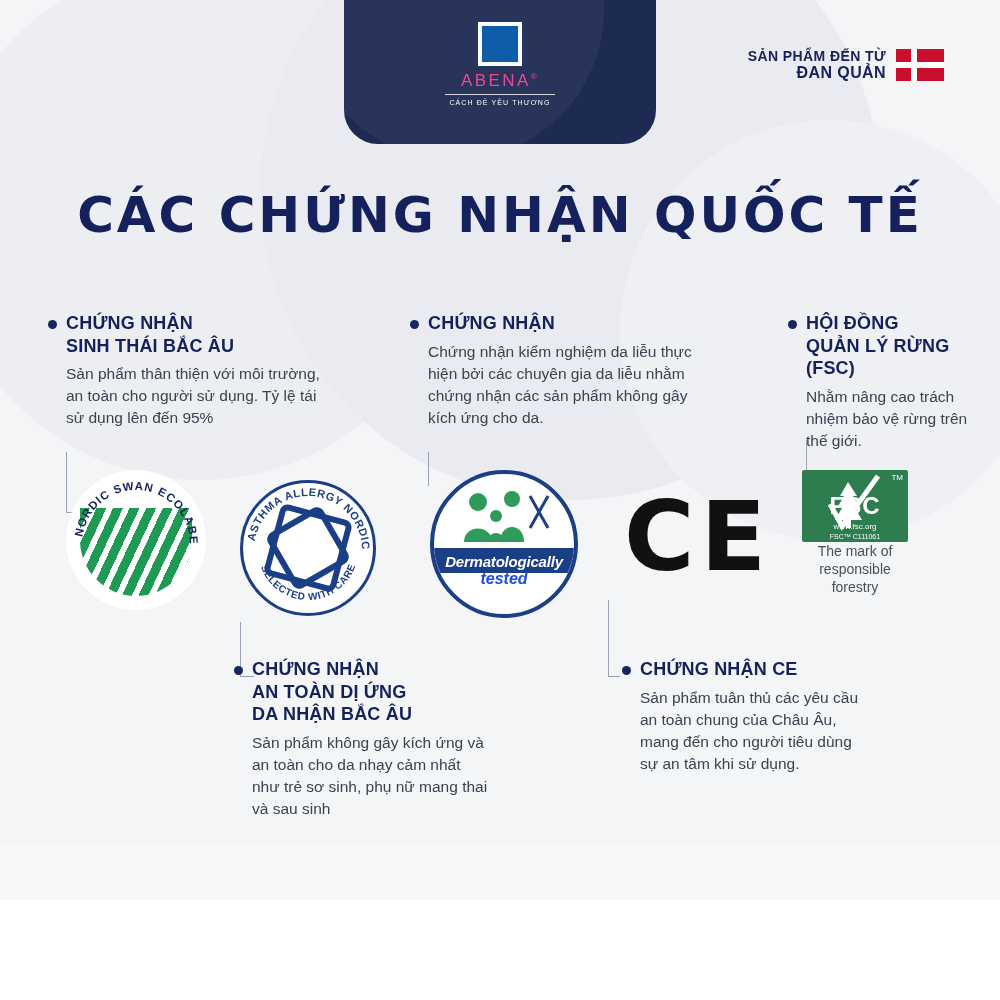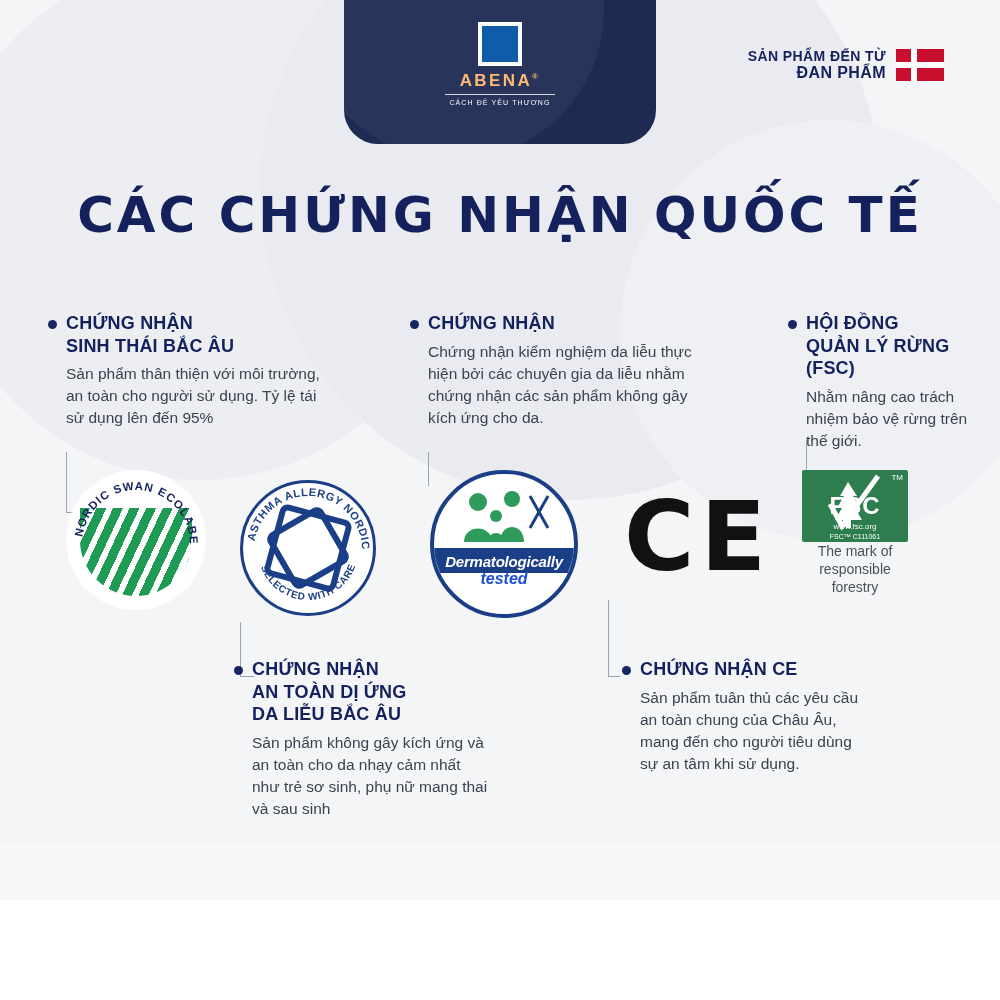--- a/index.html
+++ b/index.html
@@ -78,23 +78,23 @@
     padding: 4px;
     box-sizing: border-box;
   }
   .logo-square i {
     display: block;
     width: 100%;
     height: 100%;
     background: #0f5ca8;
   }
   .logo-name {
-    color: #fdba74;
+    color: #ec4899;
     font-size: 17px;
-    font-weight: bold;
+    font-weight: normal;
     letter-spacing: 2.4px;
     line-height: 1;
   }
   .logo-name sup { font-size: 8px; vertical-align: super; }
   .logo-tag {
     margin-top: 5px;
     color: #ffffff;
     font-size: 7px;
     letter-spacing: 1.1px;
     border-top: 1px solid rgba(255,255,255,0.8);
@@ -312,21 +312,21 @@
           <i></i>
         </div>
       <div class="logo-name"><span>ABENA</span><sup>®</sup></div>
       <div class="logo-tag">CÁCH ĐỂ YÊU THƯƠNG</div>
     </div>
   </div>
 
   <div class="denmark">
     <div class="txt">
       <div class="small">SẢN PHẨM ĐẾN TỪ</div>
-      <div class="big">ĐAN PHẨM</div>
+      <div class="big">ĐAN QUẢN</div>
     </div>
     <div class="flag">
       <div class="v"></div>
         <div class="h"></div>
     </div>
   </div>
 
   <div class="title">CÁC CHỨNG NHẬN QUỐC TẾ</div>
 
   <div class="line" style="left:66px; top:452px; width:1px; height:60px;"></div>
@@ -367,21 +367,21 @@
       <span>(FSC)</span>
     </h3>
     <p>Nhằm nâng cao trách nhiệm bảo vệ rừng trên thế giới.</p>
   </div>
 
   <div class="block blk4">
     <div class="bullet"></div>
     <h3>
       <span>CHỨNG NHẬN</span><br>
       <span>AN TOÀN DỊ ỨNG</span><br>
-      <span>DA LIỄU BẮC ÂU</span>
+      <span>DA NHẬN BẮC ÂU</span>
     </h3>
     <p>Sản phẩm không gây kích ứng và an toàn cho da nhạy cảm nhất  như trẻ sơ sinh, phụ nữ mang thai và sau sinh</p>
   </div>
 
   <div class="block blk5">
     <div class="bullet"></div>
     <h3>
       <span>CHỨNG NHẬN CE</span>
     </h3>
     <p>Sản phẩm tuân thủ các yêu cầu an toàn chung của Châu Âu, mang đến cho người tiêu dùng sự an tâm khi sử dụng.</p>

